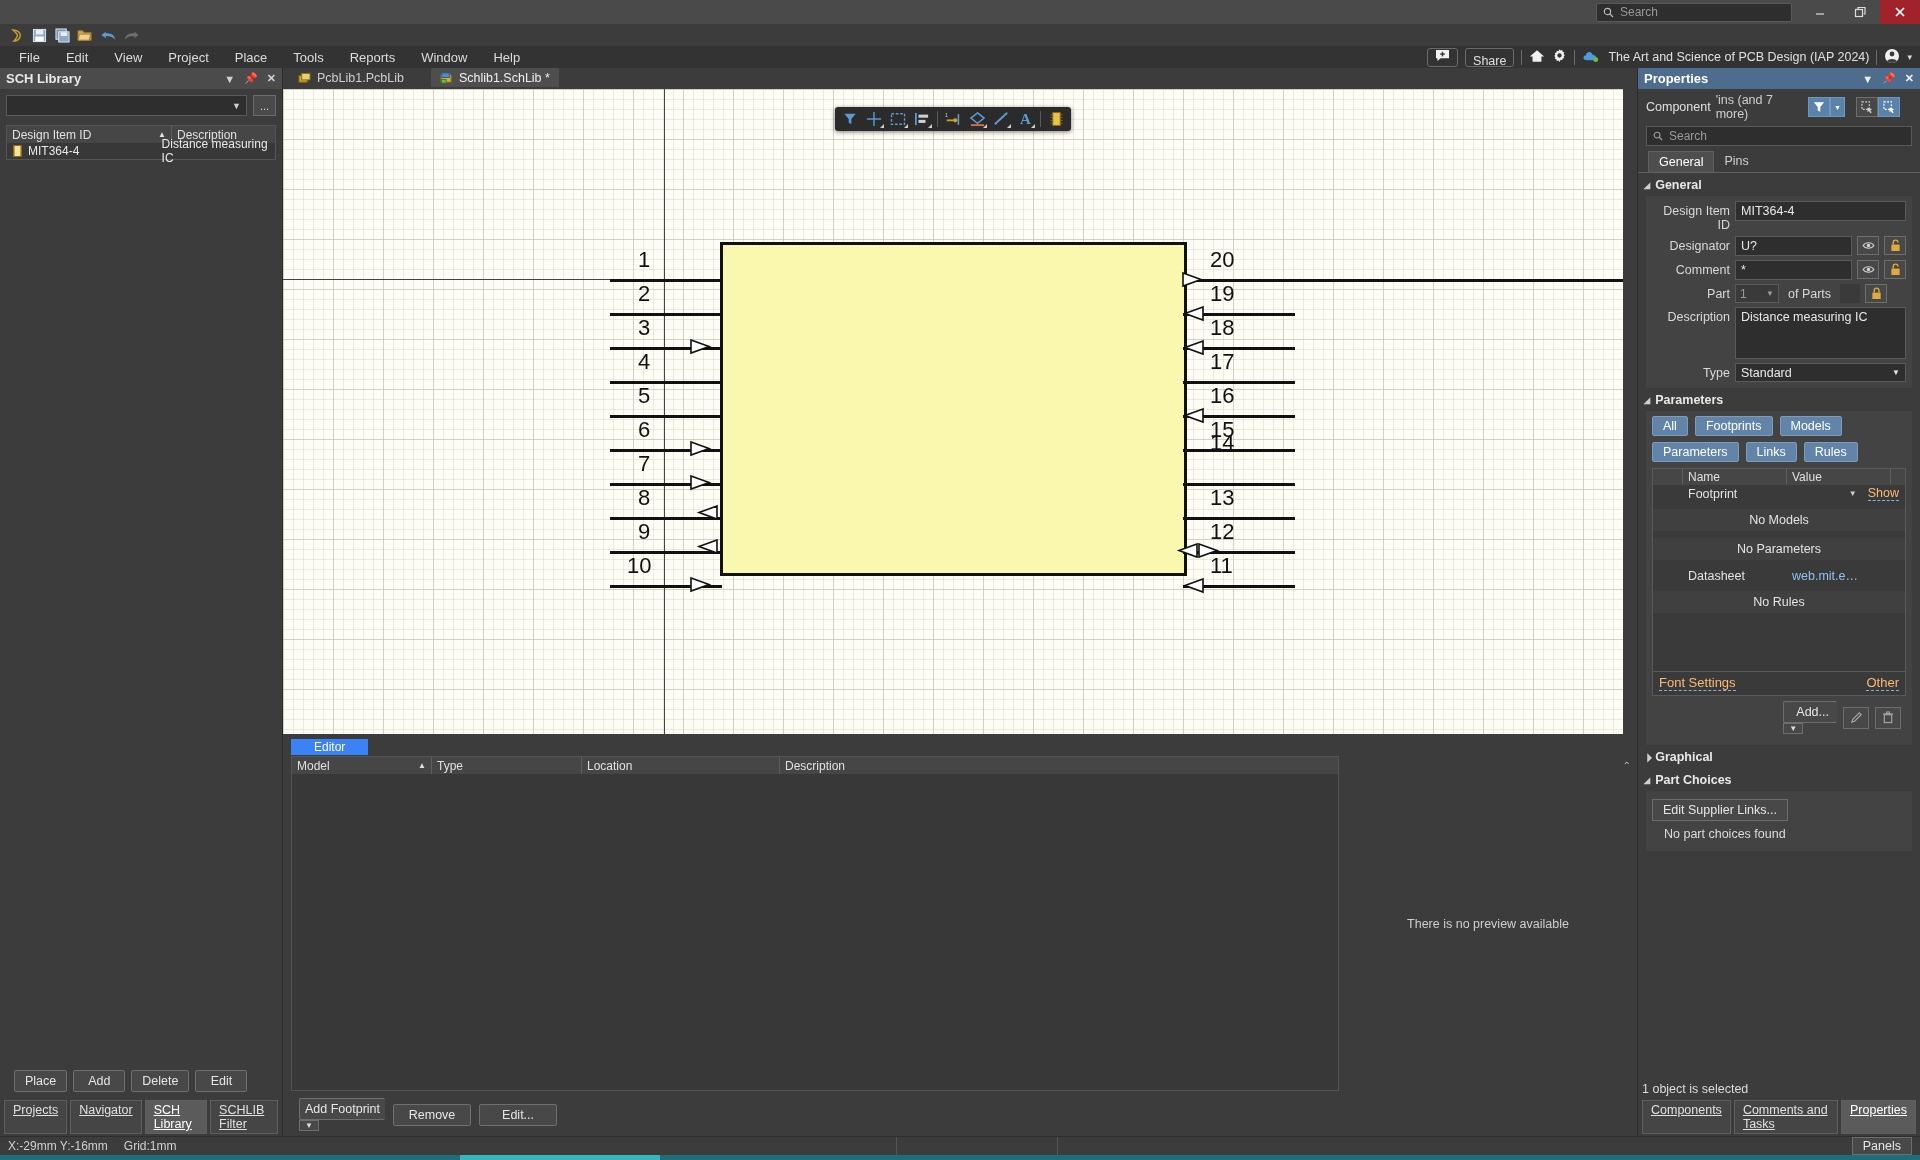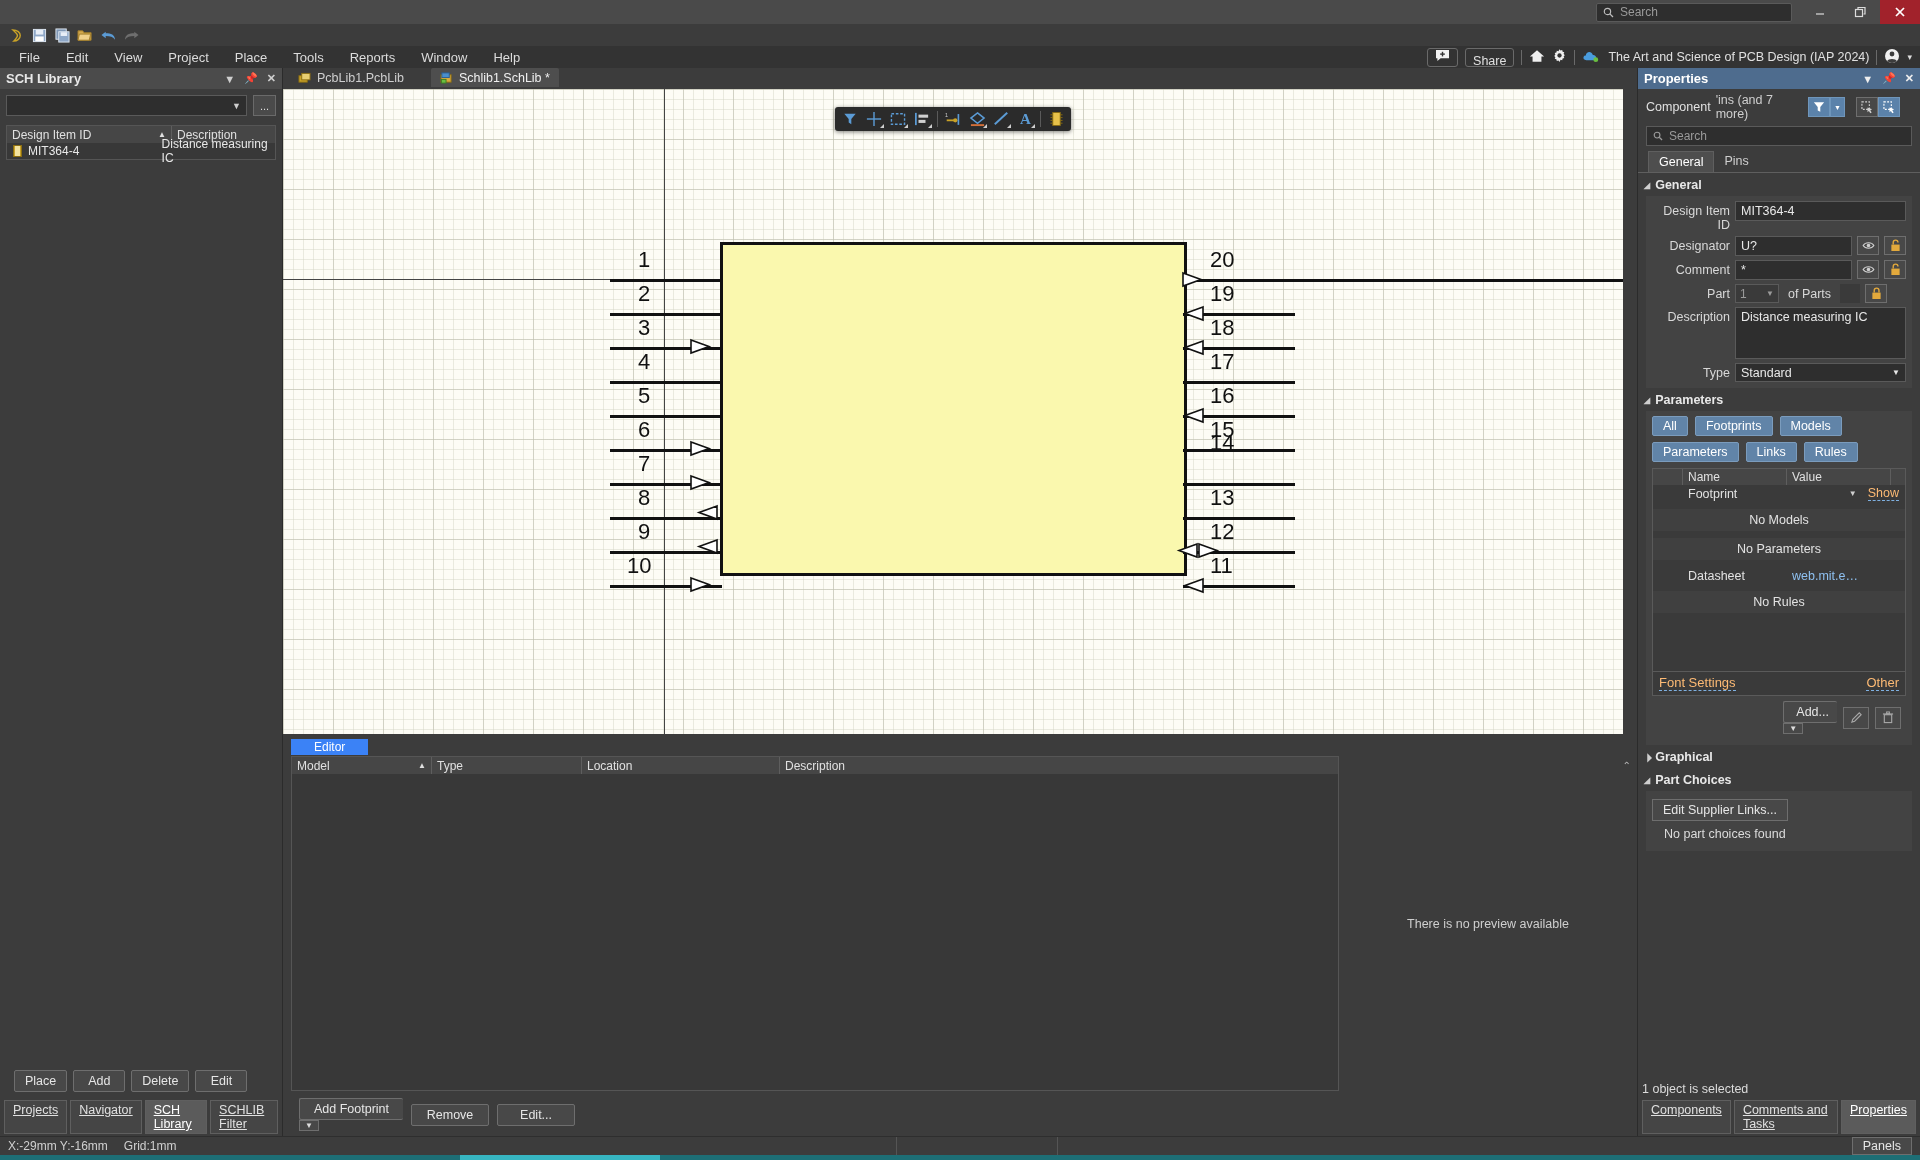--- a/index.html
+++ b/index.html
@@ -110,21 +110,21 @@
 
   
   .model-area { flex:1 1 auto; display:flex; flex-direction:column; min-height:0; padding-left:8px; position:relative; }
   .model-split { display:flex; flex:1 1 auto; min-height:0; }
   .model-table { width:1048px; border:1px solid #555; background:#383838; display:flex; flex-direction:column; }
   .mt-head { display:flex; height:17px; background:#464646; font-size:12px; align-items:center; color:#e0e0e0; }
   .mt-head .mcol { height:100%; display:flex; align-items:center; padding-left:5px; border-right:1px solid #5e5e5e; }
   .preview-pane { flex:1 1 auto; display:flex; align-items:center; justify-content:center; color:#cfcfcf; font-size:12.5px; }
   .model-buttons { display:flex; gap:8px; padding:7px 0 5px 8px; align-items:center; }
   .btn-split { display:flex;flex-direction:column; }
-  .btn-split .main { border-right:none; padding:0 14px; }
+  .btn-split .main { border-right:none; padding:0 5px; }
   .btn-split .arrow { width:20px; border:1px solid #6e6e6e; background:#484848; display:flex; align-items:center; justify-content:center; font-size:8px; color:#ddd; }
   .scroll-caret { position:absolute; right:6px; top:4px; color:#bbb; font-size:10px; }
 
   
   .rightpanel { width:283px; background:#3c3c3c; display:flex; flex-direction:column; border-left:1px solid #2b2b2b; }
   .prop-header { height:21px; background:#4e6c8e; display:flex; align-items:center; padding:0 6px; font-weight:bold; font-size:13px; color:#fff; }
   .prop-header .hdr-icons { margin-left:auto; display:flex; gap:9px; align-items:center; font-size:11px; color:#eee; }
   .rp-body { flex:1 1 auto; overflow:hidden; display:flex; flex-direction:column; }
   .comp-row { display:flex; align-items:center; gap:5px; padding:4px 20px 4px 8px; font-size:12.5px; }
   .comp-row .lbl { color:#e0e0e0; }

